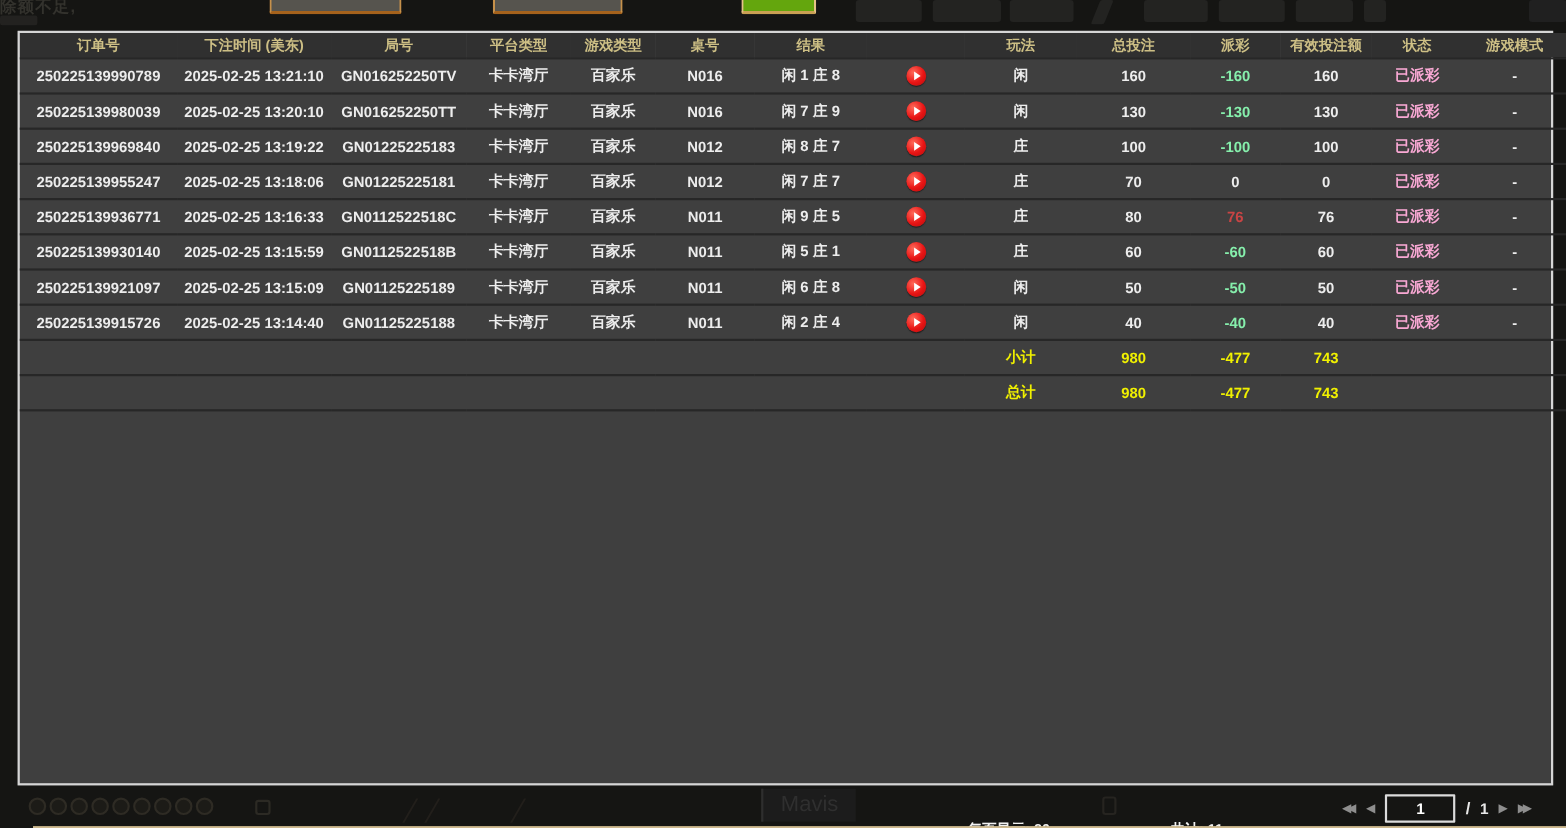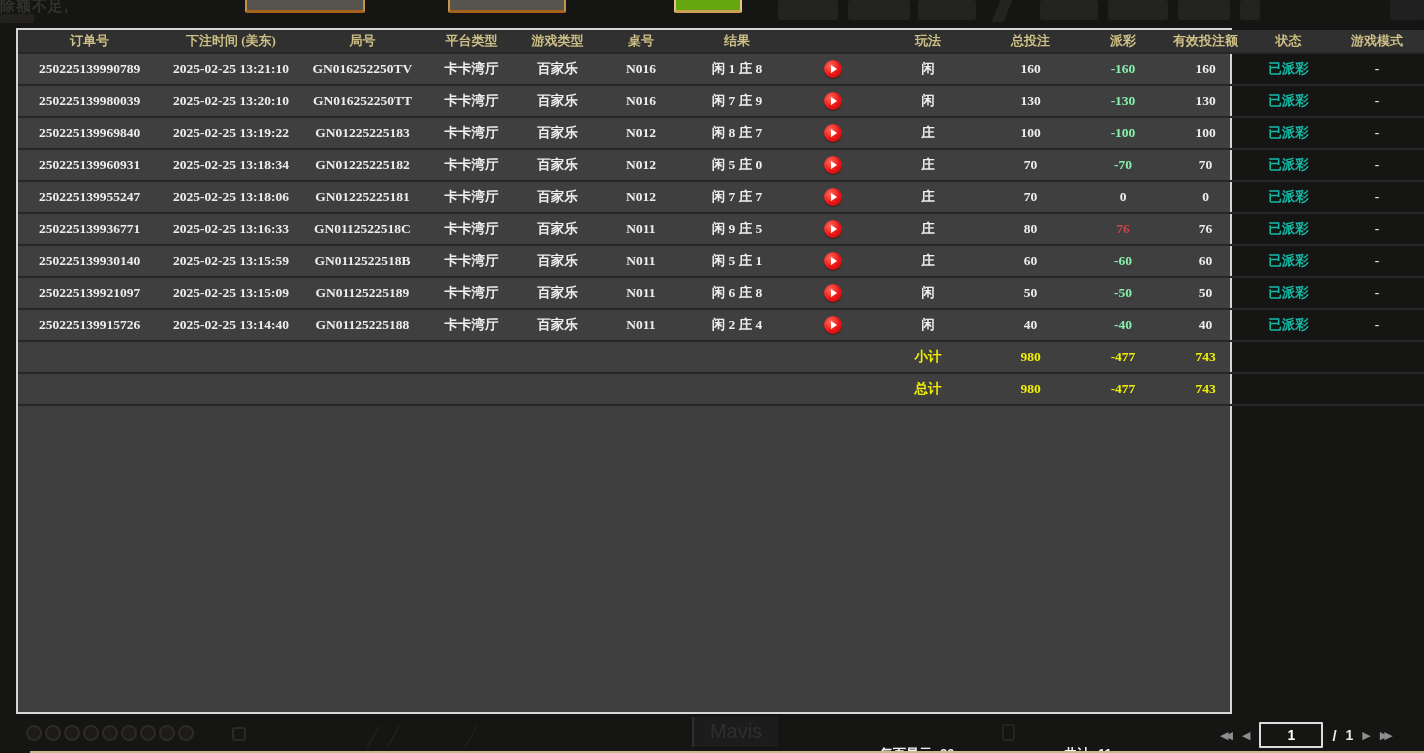--- a/index.html
+++ b/index.html
@@ -28,37 +28,37 @@
   .wm.w2{left:848px;width:62px;}
   .wm.w3{left:918px;width:58px;}
   .wm.slash{left:996px;width:12px;height:22px;transform:skewX(-22deg);border-radius:2px;}
   .wm.w4{left:1040px;width:58px;}
   .wm.w5{left:1108px;width:60px;}
   .wm.w6{left:1178px;width:52px;}
   .wm.w7{left:1240px;width:20px;}
   .wm.w8{left:1390px;width:34px;background:#202020;}
   
   .panel{
-    position:absolute;left:16px;top:28px;width:1216px;height:686px;box-sizing:border-box;
-    background:#3f3f3f;border:2px solid #d6d6d6;font-family:Liberation Serif, serif;
+    position:absolute;left:16px;top:28px;width:1396px;height:686px;box-sizing:border-box;
+    background:#3f3f3f;border:2px solid #d6d6d6;
   }
   table{width:100%;border-collapse:collapse;table-layout:fixed;}
   th{
     height:22px;background:#303030;color:#cdbf85;font-size:13px;font-weight:700;
     text-align:center;padding:0;white-space:nowrap;overflow:hidden;
   }
   td{
     height:30px;font-size:13.5px;font-weight:700;color:#ededed;text-align:center;
     padding:0;white-space:nowrap;overflow:hidden;
   }
   tbody tr{border-top:2px solid #272727;}
   tbody tr:last-child{border-bottom:2px solid #272727;}
   td.neg{color:#86efac;}
   td.pos{color:#c94444;}
-  td.status{color:#14b8a6;}
+  td.status{color:#f9a8d4;}
   tr.total-row td{color:#f0f000;}
   .play-icon{
     display:inline-flex;align-items:center;justify-content:center;
     width:18px;height:18px;border-radius:50%;vertical-align:middle;cursor:pointer;
     background:radial-gradient(circle at 35% 32%, #ff6a5a 0%, #e81414 55%, #b40c0c 100%);
     box-shadow:0 1px 1px rgba(0,0,0,.5);
   }
   .play-icon .tri{
     width:0;height:0;margin-left:2px;
     border-left:6px solid #ffffff;border-top:4px solid transparent;border-bottom:4px solid transparent;
@@ -199,38 +199,20 @@
               <span class="tri"></span>
             </span></td>
           <td>庄</td>
           <td>100</td>
           <td class="neg">-100</td>
           <td>100</td>
           <td class="status">已派彩</td>
           <td>-</td>
         </tr>
         <tr class="data-row">
-          <td>250225139960931</td>
-          <td>2025-02-25 13:18:34</td>
-          <td>GN01225225182</td>
-          <td>卡卡湾厅</td>
-          <td>百家乐</td>
-          <td>N012</td>
-          <td>闲 5 庄 0</td>
-          <td><span class="play-icon">
-              <span class="tri"></span>
-            </span></td>
-          <td>庄</td>
-          <td>70</td>
-          <td class="neg">-70</td>
-          <td>70</td>
-          <td class="status">已派彩</td>
-          <td>-</td>
-        </tr>
-        <tr class="data-row">
           <td>250225139955247</td>
           <td>2025-02-25 13:18:06</td>
           <td>GN01225225181</td>
           <td>卡卡湾厅</td>
           <td>百家乐</td>
           <td>N012</td>
           <td>闲 7 庄 7</td>
           <td><span class="play-icon">
               <span class="tri"></span>
             </span></td>

